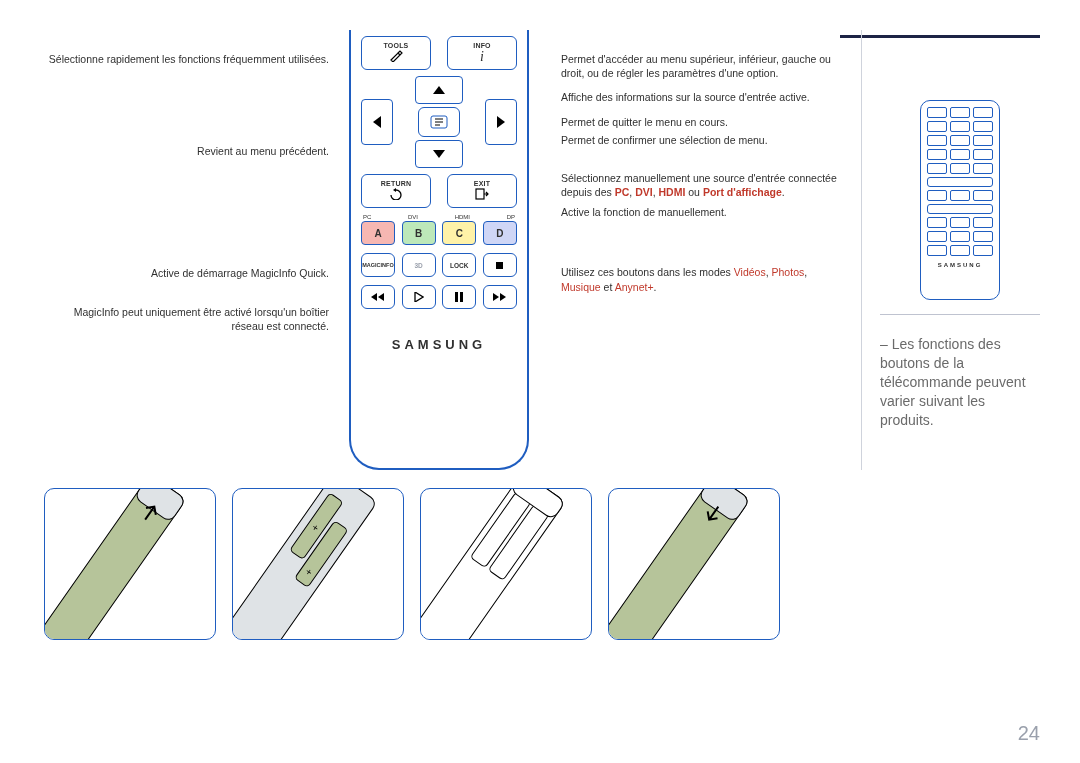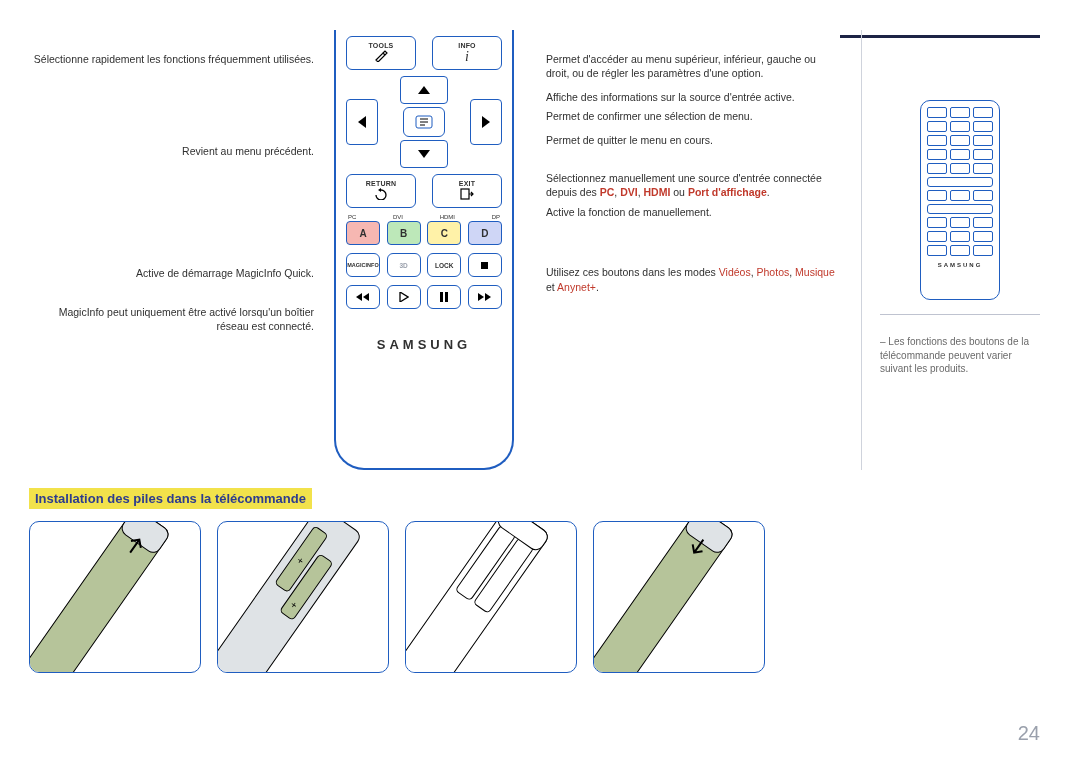--- a/index.html
+++ b/index.html
@@ -14,21 +14,21 @@
   body{
     width:1080px;
     height:763px;
     font-family:"Helvetica Neue",Arial,sans-serif;
     font-size:10.5px;
     color:var(--text);
     position:relative;
     background:#fff;
     overflow:hidden;
   }
-  .page{padding:30px 40px 20px 29px;}
+  .page{padding:30px 40px 20px 44px;}
   .top-rule{position:absolute;right:40px;top:35px;width:200px;height:0;border-top:3px solid #1d2345;}
   .main{display:flex;gap:0;}
   .leftcol{width:285px;}
   .remote-wrap{width:220px;display:flex;justify-content:center;}
   .rightcol{flex:1;padding-left:12px;}
   .sidecol{width:160px;margin-left:20px;border-left:1px solid #cfd3dc;padding-left:18px;position:relative;}
 
   .desc{color:var(--text);line-height:1.35;margin:6px 0 10px;text-align:right;}
   .rdesc{color:var(--text);line-height:1.35;margin:6px 0 10px;text-align:left;}
   .rdesc .red{color:var(--red);font-weight:600;}
@@ -75,21 +75,21 @@
   .steps{display:flex;gap:16px;margin-top:12px;}
   .step{width:170px;height:150px;border:1.5px solid var(--border-blue);border-radius:10px;position:relative;overflow:hidden;background:#fff;}
   .step svg{width:100%;height:100%;}
 
   
   .mini{border:1.5px solid var(--border-blue);border-radius:10px;width:80px;height:200px;margin:70px auto 0;padding:6px 6px 8px;box-sizing:border-box;text-align:center;}
   .mgrid{display:grid;grid-template-columns:repeat(3,1fr);gap:3px;}
   .mbtn{height:9px;border:1px solid var(--border-blue);border-radius:2px;}
   .mwide{grid-column:span 3;height:8px;border:1px solid var(--border-blue);border-radius:3px;}
   .minibrand{font-size:6px;letter-spacing:2px;font-weight:700;margin-top:6px;}
-  .sidenote{font-size:10px;color:var(--muted);line-height:1.35;margin-top:20px;}
+  .sidenote{font-size:14px;color:var(--muted);line-height:1.35;margin-top:20px;}
   .sidenote::before{content:"– ";}
   .siderule{border:0;border-top:1px solid #bfc3d0;margin:14px 0 0;}
 
   .pagenum{position:absolute;right:40px;bottom:18px;font-size:20px;color:#9aa0ac;font-weight:300;}
 
   .sp8{height:8px;} .sp16{height:16px;} .sp30{height:30px;} .sp46{height:46px;}
 </style>
 </head>
 <body>
 
@@ -217,22 +217,22 @@
         </div>
 
         <div class="brand">SAMSUNG</div>
       </div>
     </div>
 
     <div class="rightcol">
       <div class="sp16"></div>
       <div class="rdesc">Permet d'accéder au menu supérieur, inférieur, gauche ou droit, ou de régler les paramètres d'une option.</div>
       <div class="rdesc">Affiche des informations sur la source d'entrée active.</div>
+      <div class="rdesc">Permet de quitter le menu en cours.</div>
       <div class="rdesc" style="margin-top:-6px">Permet de confirmer une sélection de menu.</div>
-      <div class="rdesc">Permet de quitter le menu en cours.</div>
       <div class="sp8"></div>
       <div class="rdesc">
         <span>Sélectionnez manuellement une source d'entrée connectée depuis des </span><span class="red">PC</span>, <span class="red">DVI</span>, <span class="red">HDMI</span><span> ou </span><span class="red">Port d'affichage</span>.
       </div>
       <div class="rdesc" style="margin-top:-4px">Active la fonction de manuellement.</div>
       <div class="sp30"></div>
       <div class="rdesc">
         <span>Utilisez ces boutons dans les modes </span><span class="red b">Vidéos</span><span>, </span><span class="red b">Photos</span><span>, </span><span class="red b">Musique</span><span> et </span><span class="red b">Anynet+</span><span>.</span>
       </div>
     </div>
@@ -271,21 +271,20 @@
             <div class="mbtn"></div>
         </div>
         <div class="minibrand">SAMSUNG</div>
       </div>
       <hr class="siderule">
       <div class="sidenote">Les fonctions des boutons de la télécommande peuvent varier suivant les produits.</div>
     </div>
   </div>
 
   <div class="section">
-    <span class="hl">Installation des piles dans la télécommande</span>
     <div class="steps">
       <div class="step">
         <svg viewBox="0 0 170 150">
           <g transform="rotate(35 85 75)">
             <rect x="50" y="-10" width="44" height="200" rx="8" fill="#b6c49a" stroke="#000"></rect>
             <rect x="50" y="-10" width="44" height="28" rx="8" fill="#dfe3e6" stroke="#000"></rect>
             <path d="M72 30 L72 14 M66 20 L72 14 L78 20" stroke="#000" stroke-width="2" fill="none"></path>
           </g>
         </svg>
       </div>

